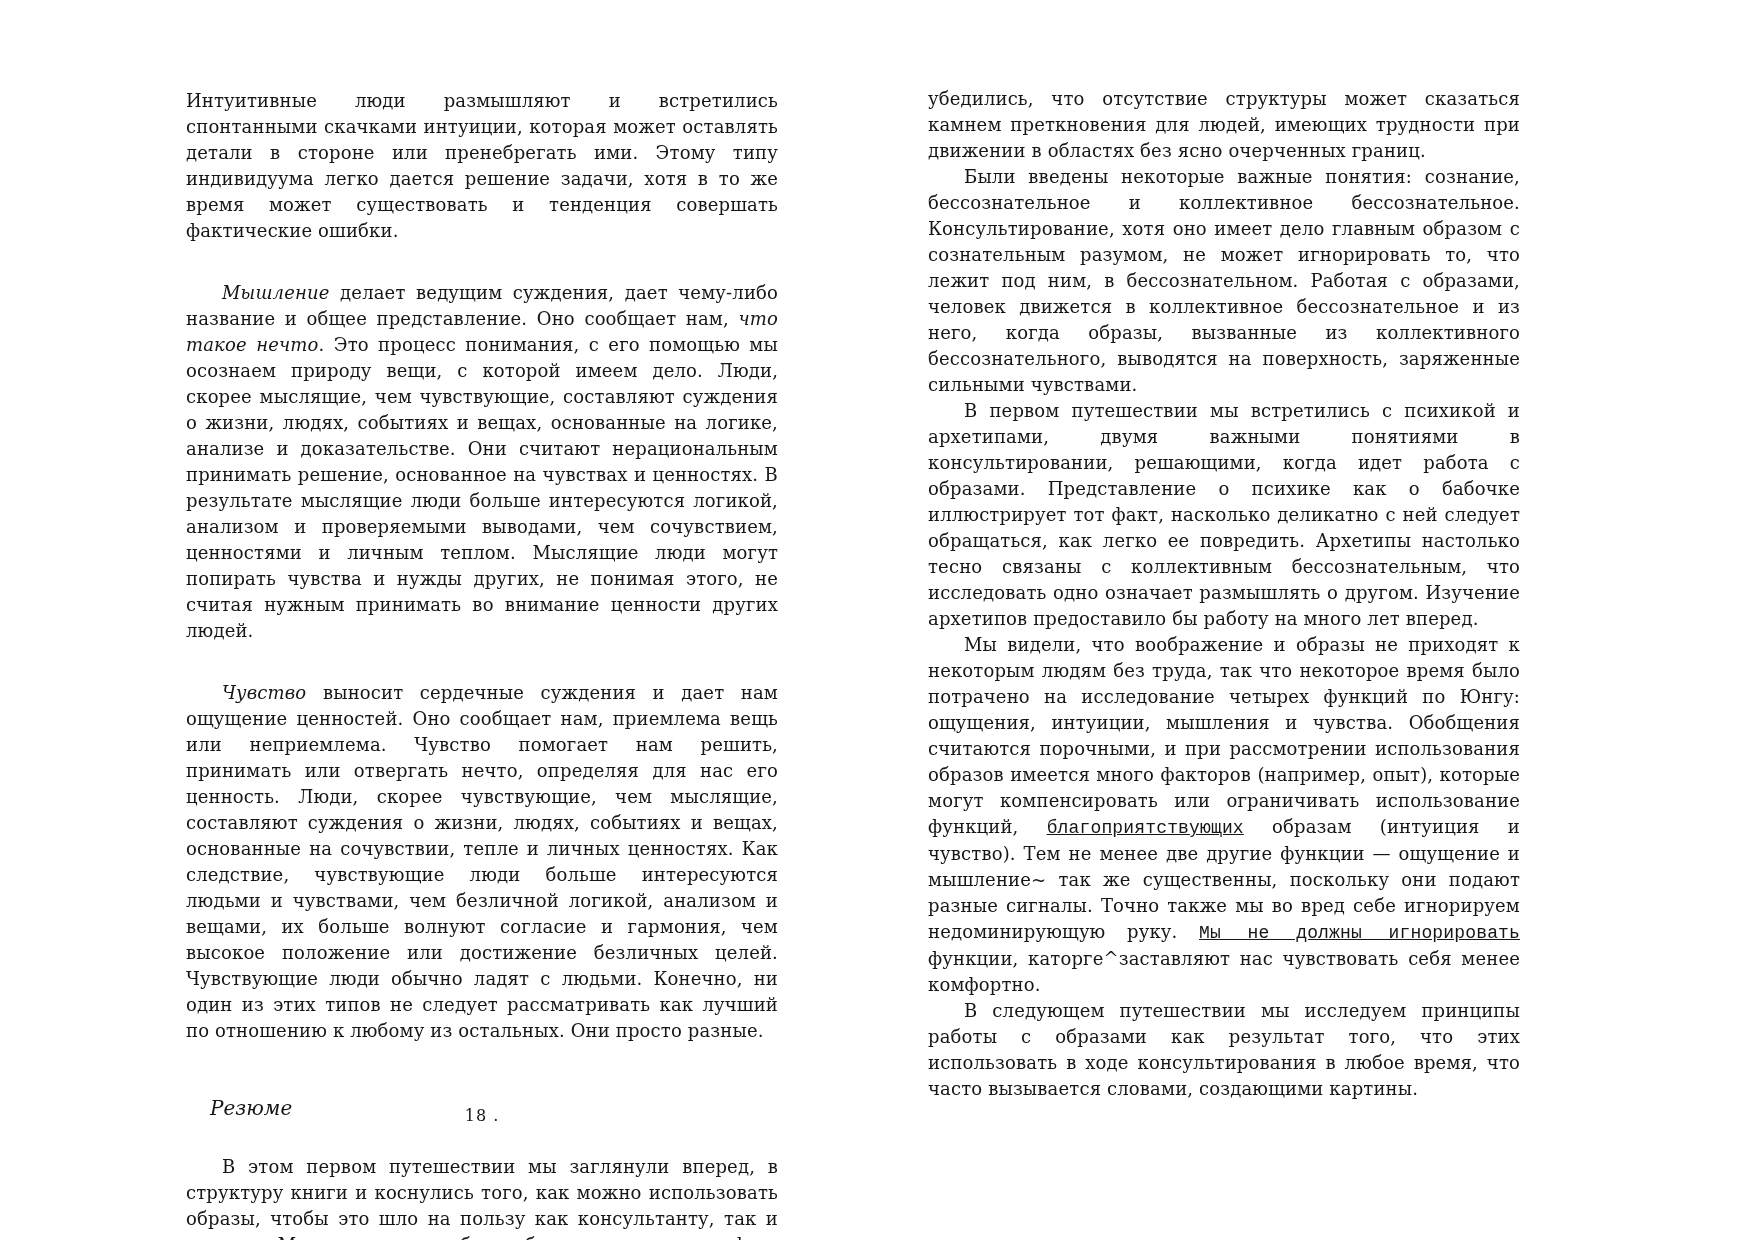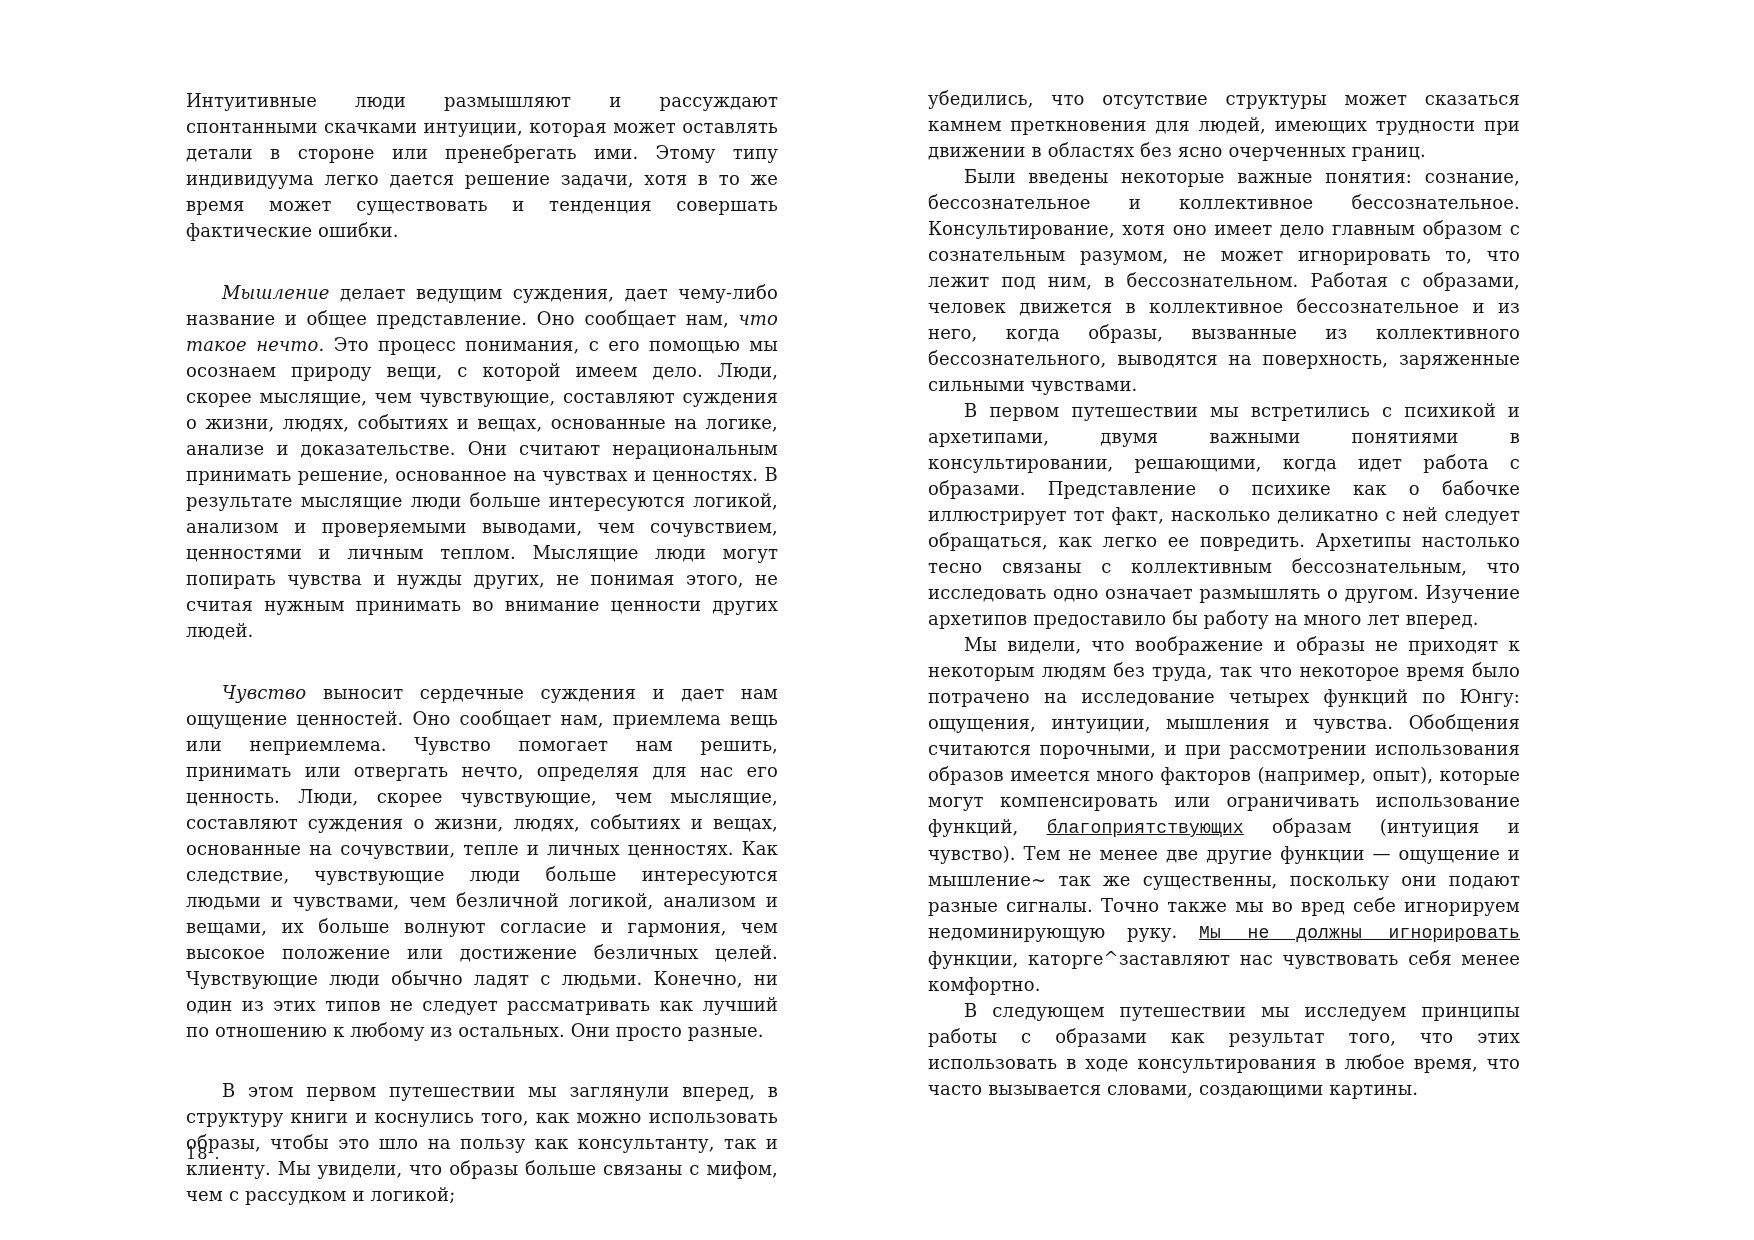--- a/index.html
+++ b/index.html
@@ -32,33 +32,35 @@
   .heading {
     font-style: italic;
     font-weight: normal;
     font-size: 20px;
     margin: 52px 0 0 24px;
   }
   .after-heading { margin-top: 34px; }
   #page-number {
     position: absolute;
     left: 186px;
-    top: 1144px;
+    top: 1106px;
     width: 592px;
+    text-align: center;
     font-size: 16px;
     letter-spacing: 1px;
   }
 </style>
 </head>
 <body>
 
 <div id="left-col" class="page-col">
-  <p class="para"><span>Интуитивные люди размышляют и рассуждают спонтанными скачками интуиции, которая может оставлять детали в стороне или пренебрегать ими. Этому типу индивидуума легко дается решение задачи, хотя в то же время может существовать и тенденция совершать фактические ошибки.</span></p>
+  <p class="para"><span>Интуитивные люди размышляют и встретились спонтанными скачками интуиции, которая может оставлять детали в стороне или пренебрегать ими. Этому типу индивидуума легко дается решение задачи, хотя в то же время может существовать и тенденция совершать фактические ошибки.</span></p>
   <p class="para gap indent"><span class="italic">Мышление</span><span> делает ведущим суждения, дает чему-либо название и общее представление. Оно сообщает нам, </span><span class="italic">что такое нечто</span><span>. Это процесс понимания, с его помощью мы осознаем природу вещи, с которой имеем дело. Люди, скорее мыслящие, чем чувствующие, составляют суждения о жизни, людях, событиях и вещах, основанные на логике, анализе и доказательстве. Они считают нерациональным принимать решение, основанное на чувствах и ценностях. В результате мыслящие люди больше интересуются логикой, анализом и проверяемыми выводами, чем сочувствием, ценностями и личным теплом. Мыслящие люди могут попирать чувства и нужды других, не понимая этого, не считая нужным принимать во внимание ценности других людей.</span></p>
   <p class="para gap indent"><span class="italic">Чувство</span><span> выносит сердечные суждения и дает нам ощущение ценностей. Оно сообщает нам, приемлема вещь или неприемлема. Чувство помогает нам решить, принимать или отвергать нечто, определяя для нас его ценность. Люди, скорее чувствующие, чем мыслящие, составляют суждения о жизни, людях, событиях и вещах, основанные на сочувствии, тепле и личных ценностях. Как следствие, чувствующие люди больше интересуются людьми и чувствами, чем безличной логикой, анализом и вещами, их больше волнуют согласие и гармония, чем высокое положение или достижение безличных целей. Чувствующие люди обычно ладят с людьми. Конечно, ни один из этих типов не следует рассматривать как лучший по отношению к любому из остальных. Они просто разные.</span></p>
+  <h2 class="heading">Резюме</h2>
   <p class="para after-heading indent"><span>В этом первом путешествии мы заглянули вперед, в структуру книги и коснулись того, как можно использовать образы, чтобы это шло на пользу как консультанту, так и клиенту. Мы увидели, что образы больше связаны с мифом, чем с рассудком и логикой;</span></p>
 </div>
 
 <div id="right-col" class="page-col">
   <p class="para"><span>убедились, что отсутствие структуры может сказаться камнем преткновения для людей, имеющих трудности при движении в областях без ясно очерченных границ.</span></p>
   <p class="para indent"><span>Были введены некоторые важные понятия: сознание, бессознательное и коллективное бессознательное. Консультирование, хотя оно имеет дело главным образом с сознательным разумом, не может игнорировать то, что лежит под ним, в бессознательном. Работая с образами, человек движется в коллективное бессознательное и из него, когда образы, вызванные из коллективного бессознательного, выводятся на поверхность, заряженные сильными чувствами.</span></p>
   <p class="para indent"><span>В первом путешествии мы встретились с психикой и архетипами, двумя важными понятиями в консультировании, решающими, когда идет работа с образами. Представление о психике как о бабочке иллюстрирует тот факт, насколько деликатно с ней следует обращаться, как легко ее повредить. Архетипы настолько тесно связаны с коллективным бессознательным, что исследовать одно означает размышлять о другом. Изучение архетипов предоставило бы работу на много лет вперед.</span></p>
   <p class="para indent"><span>Мы видели, что воображение и образы не приходят к некоторым людям без труда, так что некоторое время было потрачено на исследование четырех функций по Юнгу: ощущения, интуиции, мышления и чувства. Обобщения считаются порочными, и при рассмотрении использования образов имеется много факторов (например, опыт), которые могут компенсировать или ограничивать использование функций, </span><span class="underline">благоприятствующих</span><span> образам (интуиция и чувство). Тем не менее две другие функции — ощущение и мышление~ так же существенны, поскольку они подают разные сигналы. Точно также мы во вред себе игнорируем недоминирующую руку. </span><span class="underline">Мы не должны игнорировать</span><span> функции, каторге^заставляют нас чувствовать себя менее комфортно.</span></p>
   <p class="para indent"><span>В следующем путешествии мы исследуем принципы работы с образами как результат того, что этих использовать в ходе консультирования в любое время, что часто вызывается словами, создающими картины.</span></p>
 </div>

